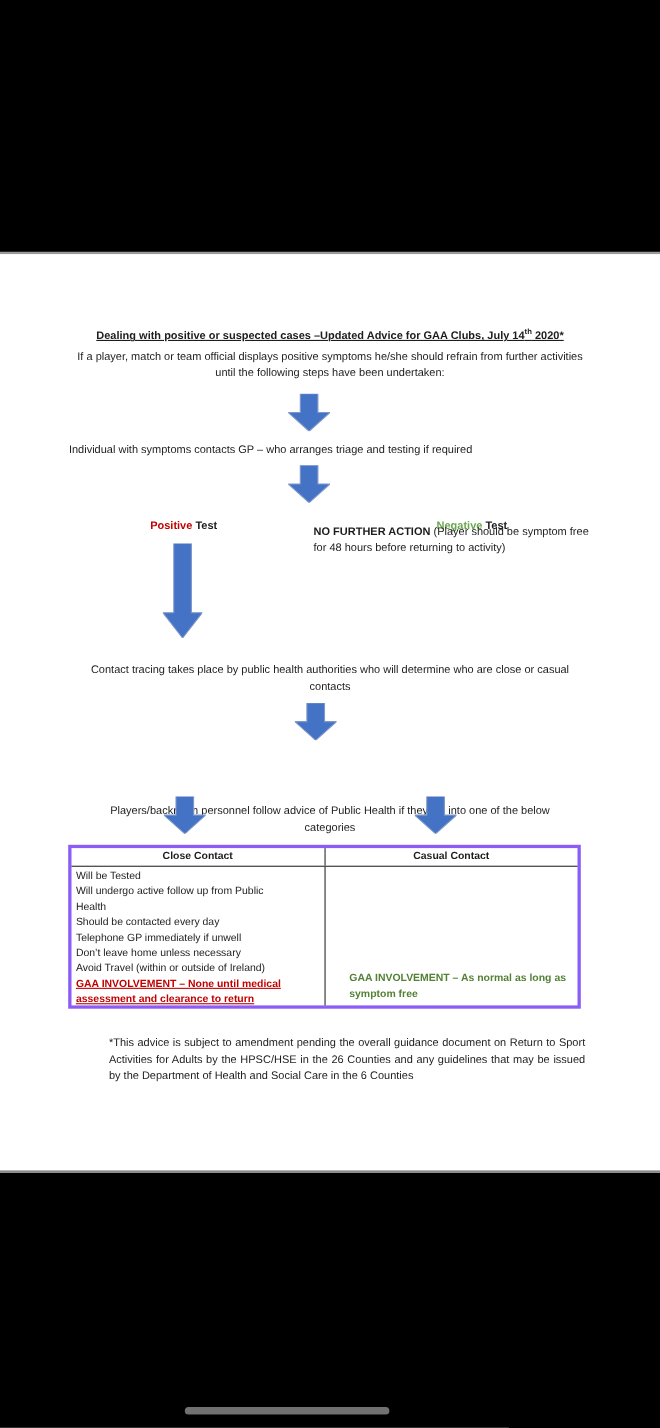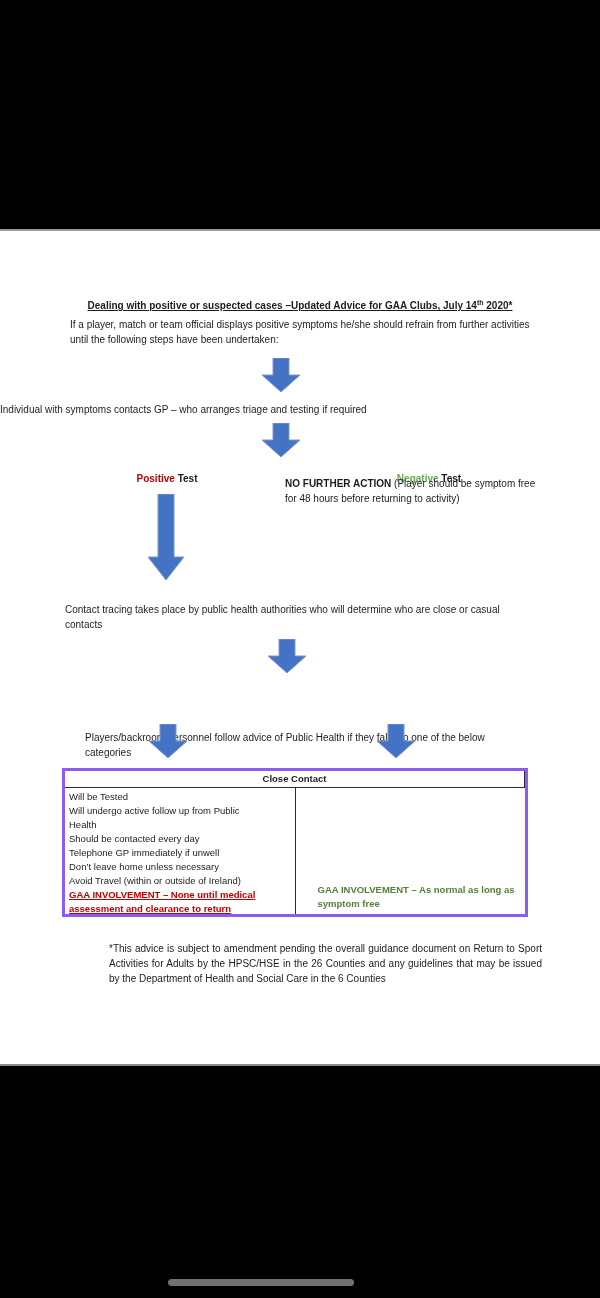--- a/index.html
+++ b/index.html
@@ -16,21 +16,21 @@
     width: 600px; height: 837px;
     background: #ffffff;
     border-top: 2px solid #9a9a9a;
     border-bottom: 2px solid #8a8a8a;
     box-sizing: border-box;
     color: #1c1c1c;
     font-size: 10px;
     line-height: 15px;
   }
   .abs { position: absolute; }
-  .center { }
+  .center { text-align: center; }
   .bold { font-weight: bold; }
 
   .doc-title {
     left: 0; top: 64px; width: 600px;
     text-align: center;
     font-weight: bold;
     font-size: 10px;
   }
   .doc-title .underlined { text-decoration: underline; }
   .doc-title sup { font-size: 7px; }
@@ -73,21 +73,21 @@
   .ctable .bcell {
     flex: 1; padding: 2px 4px 3px 4px; box-sizing: border-box;
     display: flex; flex-direction: column;
   }
   .ctable .bcell.first { border-right: 1px solid #2b2b2b; }
   .ctable .cell-lines { white-space: pre-line; display: block; max-width: 200px; }
   .ctable .gaa { margin-top: auto; font-weight: bold; display: block; max-width: 206px; }
   .ctable .gaa.red   { color: #c00000; text-decoration: underline; }
   .ctable .gaa.green { color: #538135; margin-left: 18px; }
 
-  .footnote { left: 109px; top: 710px; width: 433px; text-align: justify; }
+  .footnote { left: 99px; top: 710px; width: 433px; text-align: justify; }
 
   .home-indicator {
     position: absolute;
     left: 168px; top: 1279px;
     width: 186px; height: 7px;
     background: #717171;
     border-radius: 4px;
   }
 </style>
 </head>
@@ -149,20 +149,21 @@
   <svg class="abs arrow arrow-4" width="38" height="34">
     <use href="#arrow-short"></use>
   </svg>
   <svg class="abs arrow arrow-5" width="38" height="34">
     <use href="#arrow-short"></use>
   </svg>
 
   <div class="abs ctable">
     <div class="hrow">
       <div class="hcell first">Close Contact</div>
+      <div class="hcell">Casual Contact</div>
     </div>
     <div class="brow">
       <div class="bcell first">
         <span class="cell-lines">Will be Tested
 Will undergo active follow up from Public Health
 Should be contacted every day
 Telephone GP immediately if unwell
 Don’t leave home unless necessary
 Avoid Travel (within or outside of Ireland)</span>
         <span class="gaa red">GAA INVOLVEMENT – None until medical assessment and clearance to return</span>

